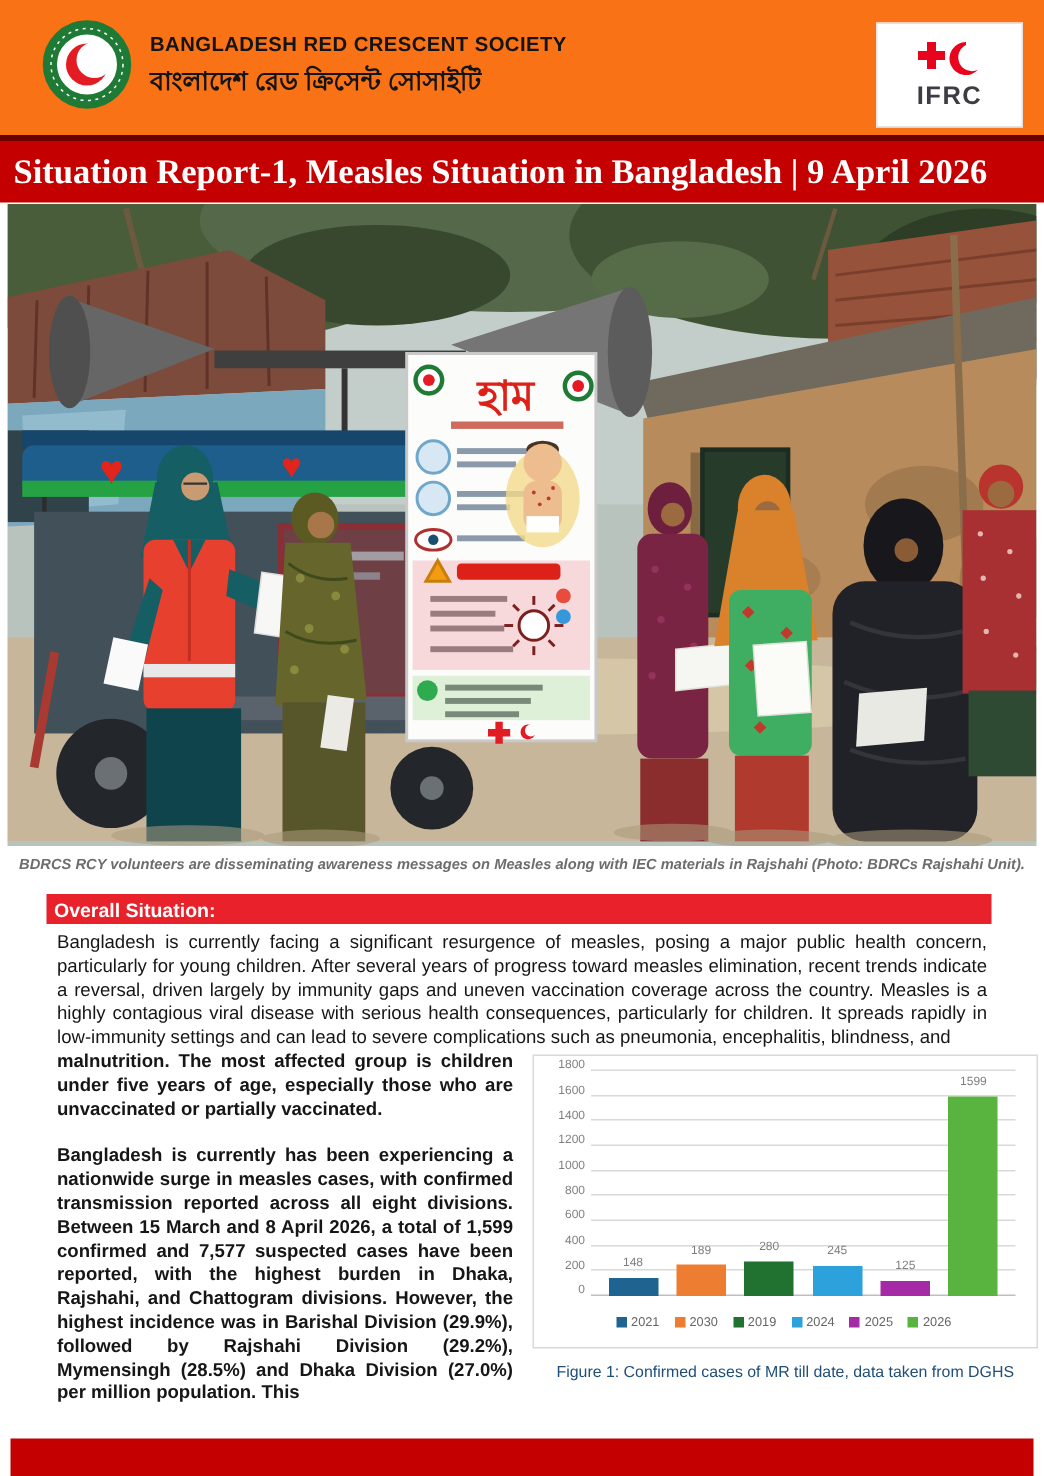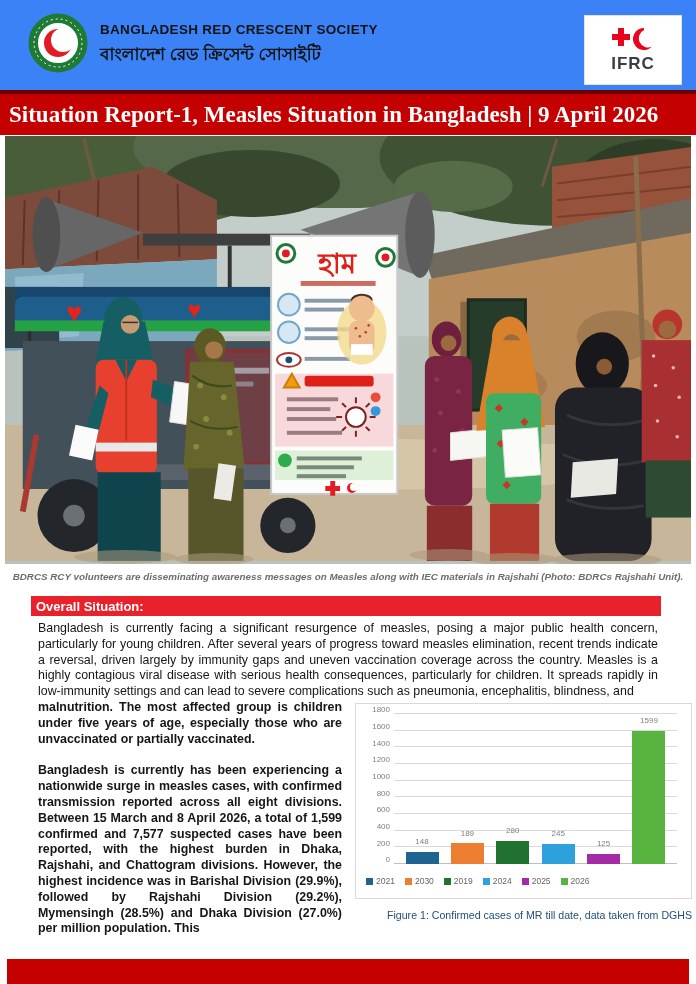--- a/index.html
+++ b/index.html
@@ -3,21 +3,21 @@
 <meta charset="utf-8">
 <style>
   html,body{margin:0;padding:0;}
   body{
     width:696px;height:984px;position:relative;overflow:hidden;
     background:#ffffff;
     font-family:"Liberation Sans", sans-serif;
     -webkit-font-smoothing:antialiased;
   }
   
-  .header{position:relative;height:90px;background:#3b82f6;}
+  .header{position:relative;height:90px;background:#f97316;}
   .bdrcs-logo{position:absolute;left:28px;top:13px;width:60px;height:60px;}
   .org-names{position:absolute;left:100px;top:22px;}
   .org-en{font-size:13.5px;font-weight:700;letter-spacing:.3px;color:#141414;}
   .org-bn{font-size:17px;font-weight:700;color:#141414;margin-top:4px;}
   .ifrc-box{position:absolute;right:14px;top:15px;width:96px;height:68px;border:1px solid #e2e2e2;
     background:#fff;display:flex;flex-direction:column;align-items:center;justify-content:center;gap:2px;}
   .ifrc-label{font-size:17px;font-weight:800;letter-spacing:1px;color:#3c3c44;}
   
   .banner{height:45px;border-top:4px solid #6d0000;display:flex;align-items:center;
     padding-left:9px;box-sizing:border-box;}
@@ -45,24 +45,24 @@
   .chart-title{text-align:center;color:#595959;font-size:13px;margin:2px 0 12px 0;}
   .chart-plot{position:relative;height:150px;margin-left:28px;margin-right:2px;}
   .gridline{position:absolute;left:0;right:0;height:1px;background:#d9d9d9;}
   .gridline.zero{background:#bfbfbf;}
   .ytick{position:absolute;left:-30px;width:26px;text-align:right;font-size:8px;color:#7f7f7f;}
   .bars-row{position:absolute;left:4px;right:4px;top:0;bottom:0;display:flex;
     align-items:flex-end;justify-content:space-between;padding:0 4px;}
   .bar-slot{display:flex;flex-direction:column;align-items:center;justify-content:flex-end;width:40px;}
   .bar-value{font-size:8px;color:#7f7f7f;margin-bottom:2px;}
   .bar{width:33px;}
-  .chart-legend{display:flex;justify-content:flex-start;gap:10px;margin:10px 0 2px 0;}
+  .chart-legend{display:flex;justify-content:center;gap:10px;margin:10px 0 2px 0;}
   .legend-item{display:flex;align-items:center;gap:3px;font-size:8.5px;color:#666;}
   .legend-swatch{width:7px;height:7px;display:inline-block;}
-  .fig-caption{margin-top:9px;font-size:10.6px;text-align:right;}
+  .fig-caption{margin-top:9px;font-size:10.6px;text-align:center;}
   
   .footer-bar{position:absolute;left:7px;right:7px;bottom:0;height:25px;}
 </style>
 </head>
 <body>
 
 <div class="header">
   <svg class="bdrcs-logo" viewBox="0 0 60 60">
     <circle cx="30" cy="30" r="28" fill="#ffffff" stroke="#1e7a34" stroke-width="3"></circle>
     <circle cx="30" cy="30" r="24" fill="none" stroke="#1e7a34" stroke-width="8"></circle>

